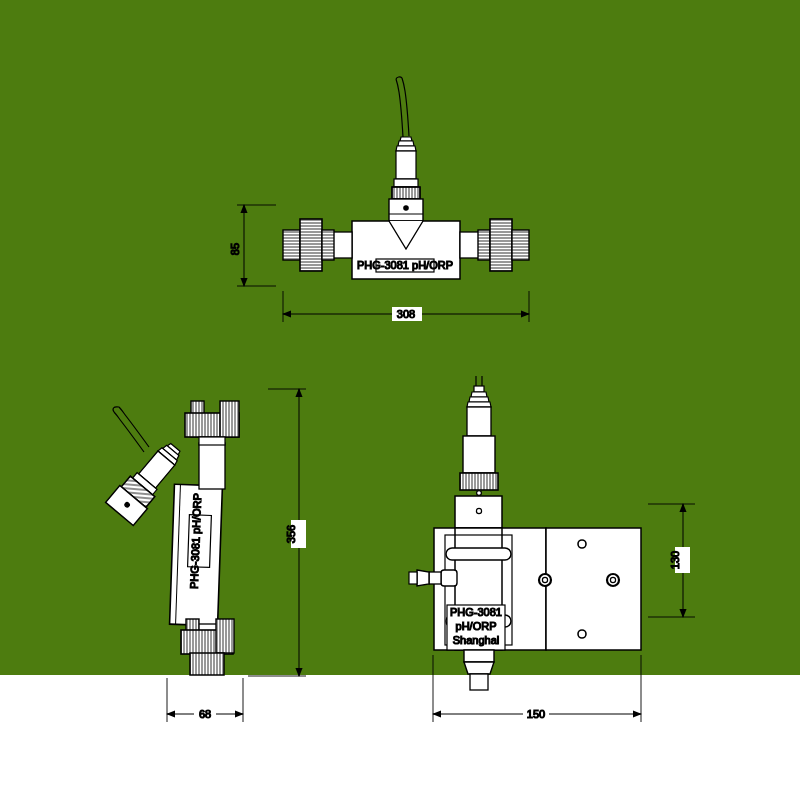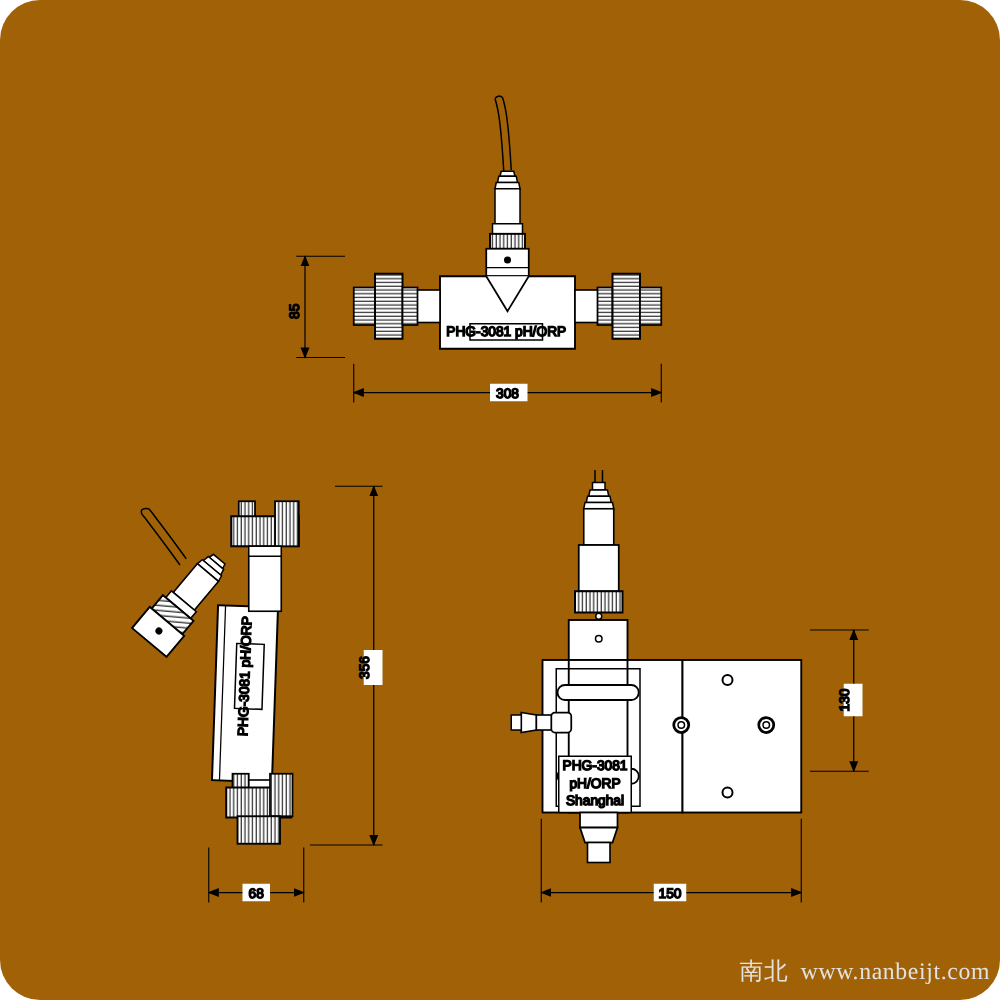--- a/index.html
+++ b/index.html
@@ -1,18 +1,18 @@
 <!DOCTYPE html>
 <html><head>
 <meta charset="utf-8">
 <style>
   html,body{margin:0;padding:0;background:#ffffff;}
   body{width:800px;height:800px;overflow:hidden;
        font-family:"Liberation Sans", sans-serif;color:#1a1a1a;}
-  #sheet{position:relative;width:800px;height:800px;background:#a16207;border-radius:32px;}
+  #sheet{position:relative;width:800px;height:675px;background:#4d7c0f;}
   svg{display:block;}
   .dimtxt{font-family:"Liberation Sans",sans-serif;font-size:11px;fill:#333;}
   .wm{position:absolute;right:8px;bottom:10px;color:#e2e2e2;
       font-size:19px;letter-spacing:.5px;font-family:"Liberation Serif",serif;
       user-select:none;white-space:nowrap;}
   .wm .cjk{font-family:"DejaVu Sans",sans-serif;font-size:19px;margin-right:10px;}
 </style>
 </head>
 <body>
 
@@ -271,17 +271,14 @@
       <line x1="641" y1="655" x2="641" y2="722" stroke="#000" stroke-width="0.9"></line>
       <line x1="433" y1="714" x2="641" y2="714" stroke="#000" stroke-width="1" marker-start="url(#arrIn)" marker-end="url(#arrIn)"></line>
       <rect x="523" y="707" width="26" height="14" fill="#fff" stroke="none"></rect>
       <text x="536" y="718" class="dimtxt" text-anchor="middle">150</text>
     </g>
   </g>
 
   </g>
 </svg>
 
-<div class="wm">
-  <span class="cjk">南北</span><span>www.nanbeijt.com</span>
+
 </div>
 
-</div>
-
 </body></html>

